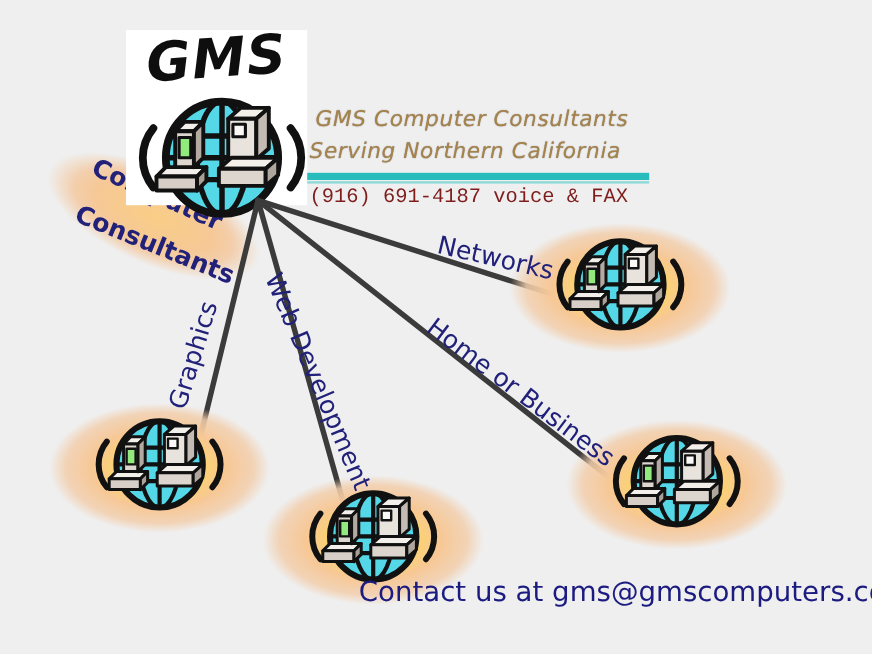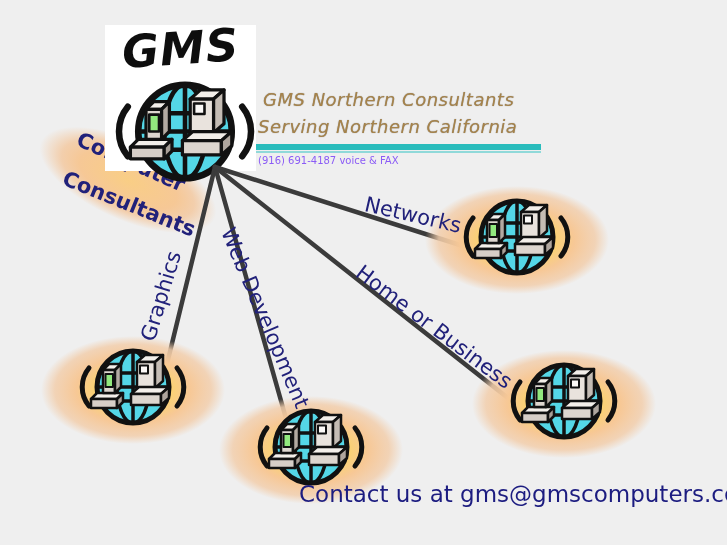--- a/index.html
+++ b/index.html
@@ -17,21 +17,21 @@
     letter-spacing:1px;transform:rotate(-4deg);line-height:1;}
   .logo svg{position:absolute;left:2px;top:35px;overflow:visible;}
 
   
   .hdr-line{position:absolute;font-style:italic;font-size:18px;letter-spacing:.5px;
     color:#A6834A;white-space:nowrap;text-shadow:0 0 1px #8a8a8a;}
   .hdr1{left:263px;top:89px;}
   .hdr2{left:258px;top:116px;}
   .rule-thick{position:absolute;left:240px;top:144px;width:301px;height:6px;background:#29BCBC;}
   .rule-thin{position:absolute;left:240px;top:151px;width:301px;height:2px;background:#90D9D9;}
-  .phone{position:absolute;left:258px;top:155px;font-size:10px;color:#8b5cf6;white-space:nowrap;}
+  .phone{position:absolute;left:258px;top:155px;font-size:17px;color:#7f1d1d;white-space:nowrap;font-family:Liberation Mono, monospace;}
 
   
   .badge{position:absolute;left:0;top:0;z-index:2;}
   .badge-glow{position:absolute;left:33px;top:140px;width:190px;height:80px;border-radius:50%;
     transform:rotate(24deg);
     background:radial-gradient(closest-side,#F9CE85 0%,#F6C896 55%,rgba(243,203,165,.9) 75%,rgba(243,203,165,0) 100%);}
   .badge-text{position:absolute;font-weight:bold;font-size:21px;color:#21217A;white-space:nowrap;}
   .badge-l1{left:131px;top:162px;transform:translate(-50%,-50%) rotate(24deg);}
   .badge-l2{left:129px;top:204px;transform:translate(-50%,-50%) rotate(22deg);}
 
@@ -102,21 +102,21 @@
     <div class="badge-text badge-l2">Consultants</div>
   </div>
 
   <div class="logo">
     <div class="gms-text">GMS</div>
     <svg width="156" height="143" viewBox="0 0 120 110">
       <use href="#globe-art"></use>
     </svg>
   </div>
 
-  <div class="hdr-line hdr1">GMS Northern Consultants</div>
+  <div class="hdr-line hdr1">GMS Computer Consultants</div>
   <div class="hdr-line hdr2">Serving Northern California</div>
   <div class="rule-thick"></div>
   <div class="rule-thin"></div>
   <div class="phone">(916) 691-4187 voice &amp; FAX</div>
 
   <svg class="lines" width="727" height="545">
     <line x1="215" y1="167" x2="166" y2="368"></line>
     <line x1="215" y1="167" x2="287" y2="422"></line>
     <line x1="215" y1="167" x2="482" y2="252"></line>
     <line x1="215" y1="167" x2="532" y2="417"></line>

